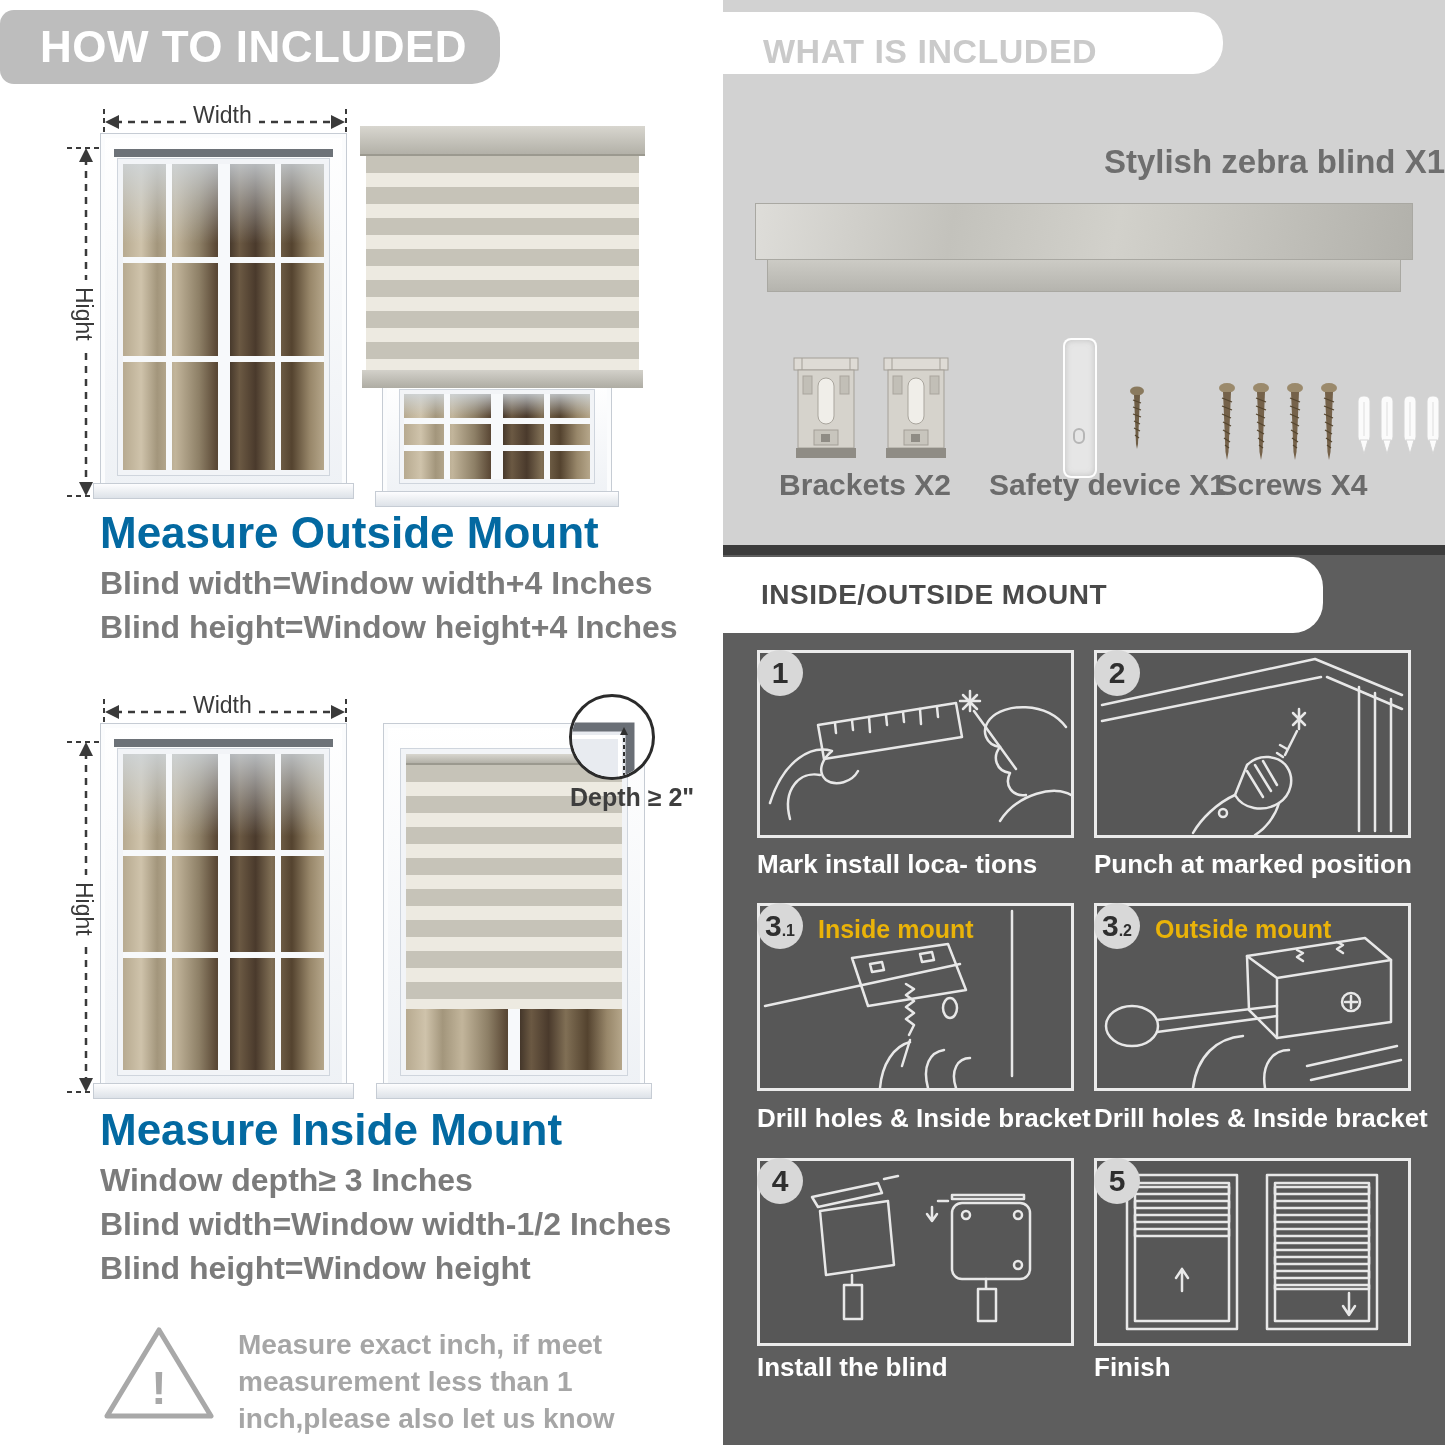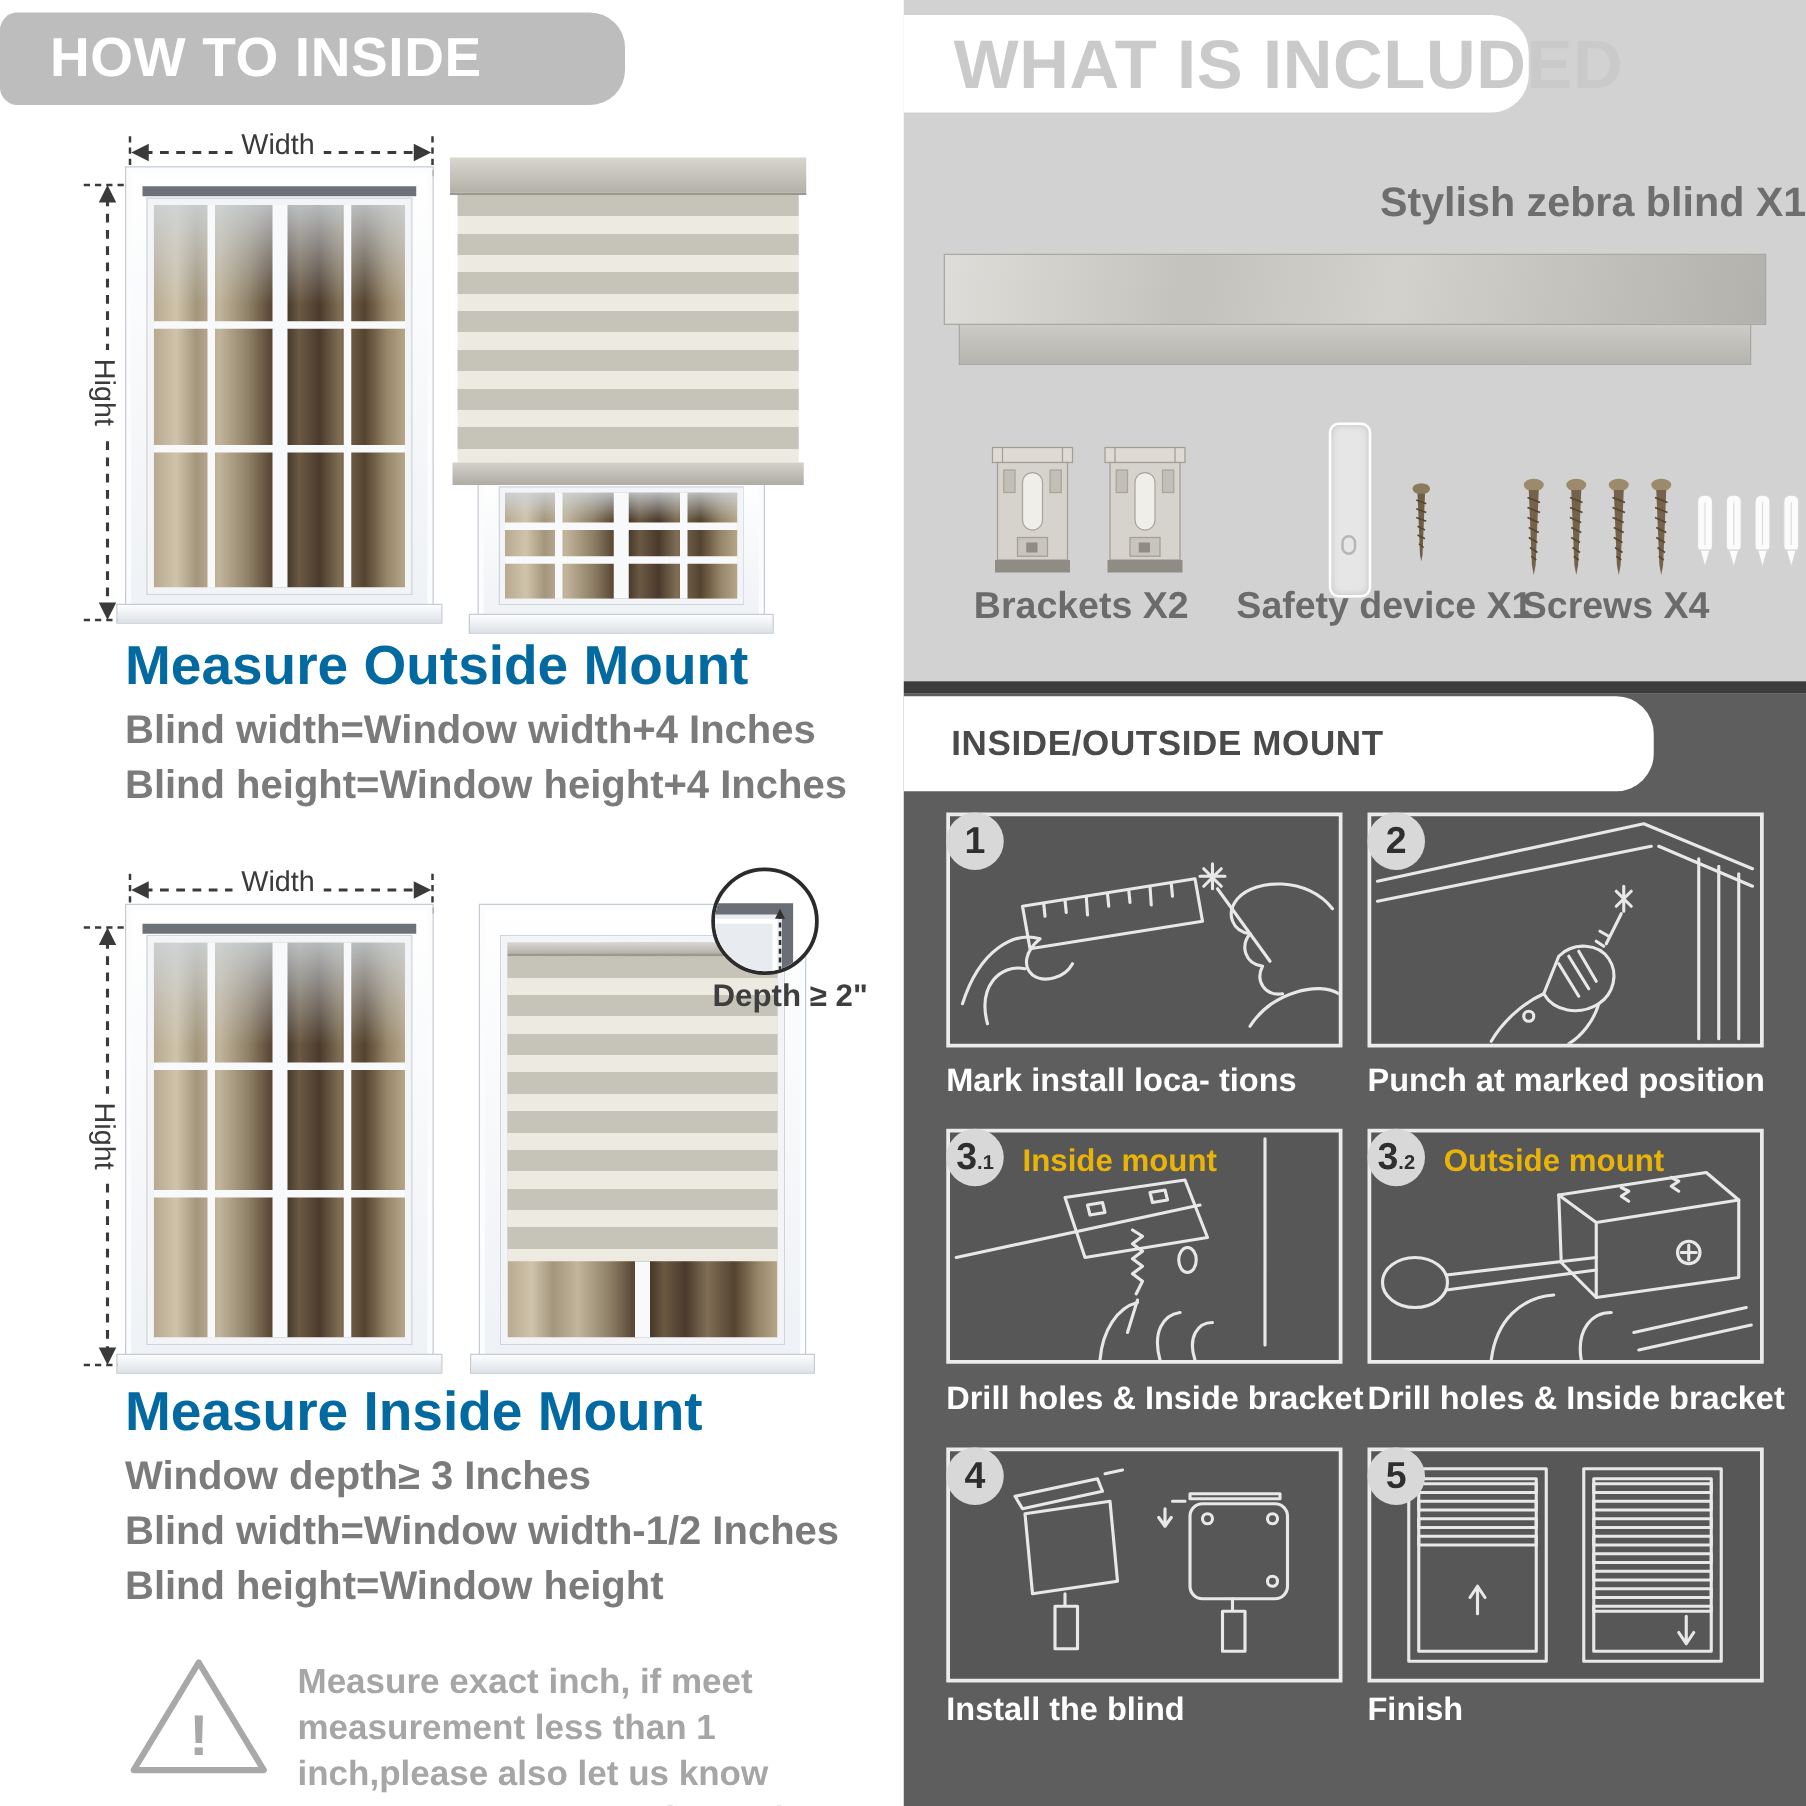--- a/index.html
+++ b/index.html
@@ -4,22 +4,22 @@
 <style>
   html,body{margin:0;padding:0;}
   body{width:1445px;height:1445px;position:relative;background:#ffffff;
        font-family:"Liberation Sans",sans-serif;overflow:hidden;}
   .abs{position:absolute;}
 
   
   .banner{position:absolute;font-weight:bold;letter-spacing:.5px;white-space:nowrap;}
   .banner-htm{left:0;top:10px;width:500px;height:74px;background:#bdbdbd;color:#ffffff;
       border-radius:14px 28px 28px 14px;font-size:44px;line-height:74px;padding-left:40px;box-sizing:border-box;}
-  .banner-wii{left:723px;top:12px;width:500px;height:78px;background:#ffffff;color:#cacaca;
-      border-radius:0 30px 30px 0;font-size:55px;line-height:78px;padding-left:40px;box-sizing:border-box;}
+  .banner-wii{left:723px;top:12px;width:500px;height:62px;background:#ffffff;color:#cacaca;
+      border-radius:0 30px 30px 0;font-size:34px;line-height:78px;padding-left:40px;box-sizing:border-box;}
   .banner-iom{left:723px;top:557px;width:600px;height:76px;background:#ffffff;color:#4a4a4a;
       border-radius:0 30px 30px 0;font-size:28px;line-height:76px;padding-left:38px;box-sizing:border-box;}
 
   
   .right-top{left:723px;top:0;width:722px;height:545px;background:#d2d2d2;}
   .right-strip{left:723px;top:545px;width:722px;height:10px;background:#3c3c3c;}
   .right-bottom{left:723px;top:555px;width:722px;height:890px;background:#5e5e5e;}
 
   
   .m-head{position:absolute;font-weight:bold;font-size:44px;color:#0369a1;white-space:nowrap;}
@@ -88,21 +88,21 @@
   .lineart path,.lineart rect,.lineart circle,.lineart ellipse,.lineart line,.lineart polyline{
       stroke:#e8e8e8;stroke-width:2.5;fill:none;stroke-linecap:round;stroke-linejoin:round;}
 </style>
 </head>
 <body>
 
 <div class="abs right-top"></div>
 <div class="abs right-strip"></div>
 <div class="abs right-bottom"></div>
 
-<div class="banner banner-htm">HOW TO INSIDE</div>
+<div class="banner banner-htm">HOW TO INCLUDED</div>
 
 <svg class="abs" style="left:103px;top:106px;overflow:visible" width="244" height="30">
   <line x1="1" y1="3" x2="1" y2="36" stroke="#3a3a3a" stroke-width="2" stroke-dasharray="5 4"></line>
   <line x1="243" y1="3" x2="243" y2="36" stroke="#3a3a3a" stroke-width="2" stroke-dasharray="5 4"></line>
   <line x1="12" y1="16" x2="232" y2="16" stroke="#3a3a3a" stroke-width="2.5" stroke-dasharray="7 6"></line>
   <polygon points="2,16 16,9 16,23" fill="#3a3a3a"></polygon>
   <polygon points="242,16 228,9 228,23" fill="#3a3a3a"></polygon>
 </svg>
 <div class="dim-label" style="left:186px;top:102px">Width</div>
 

